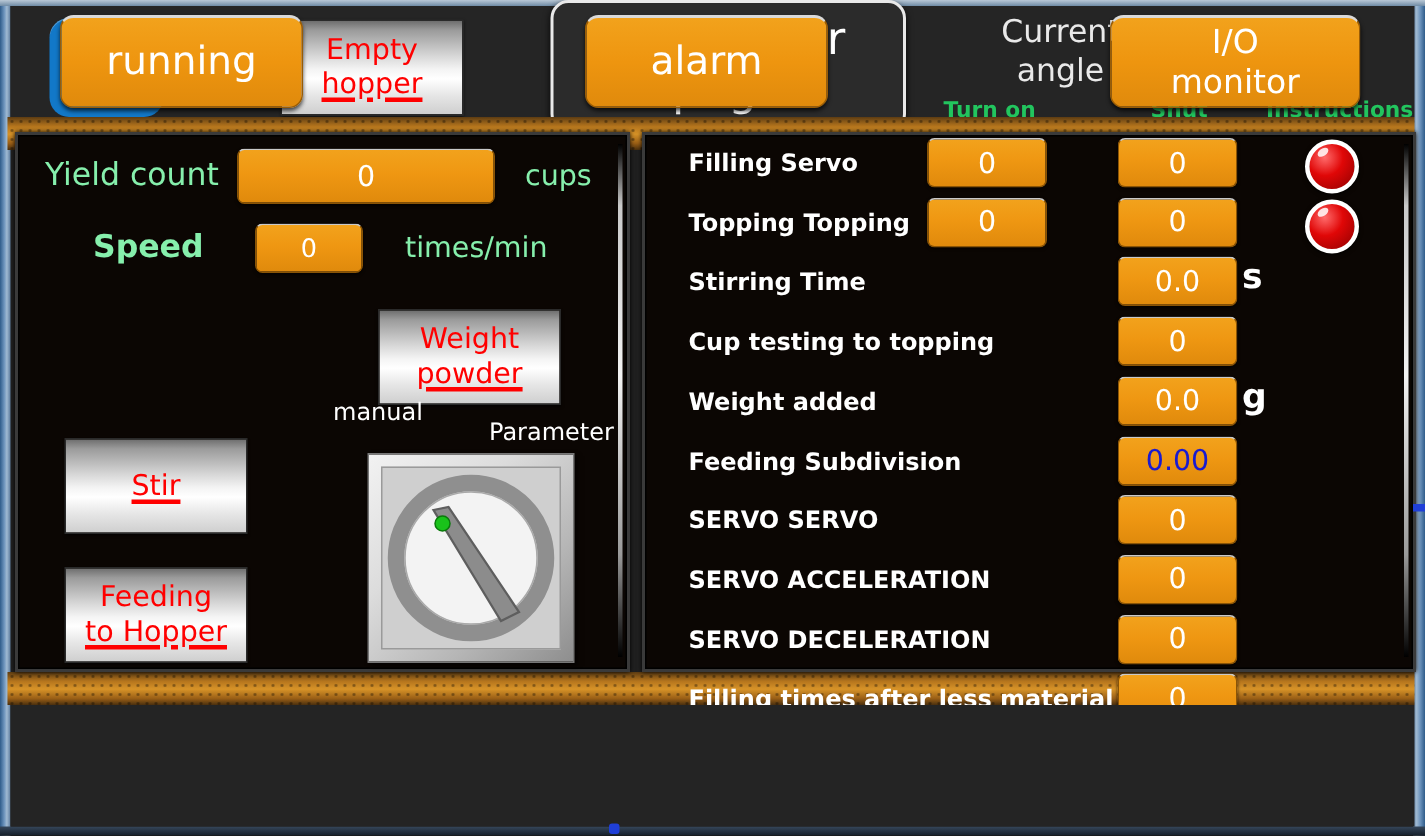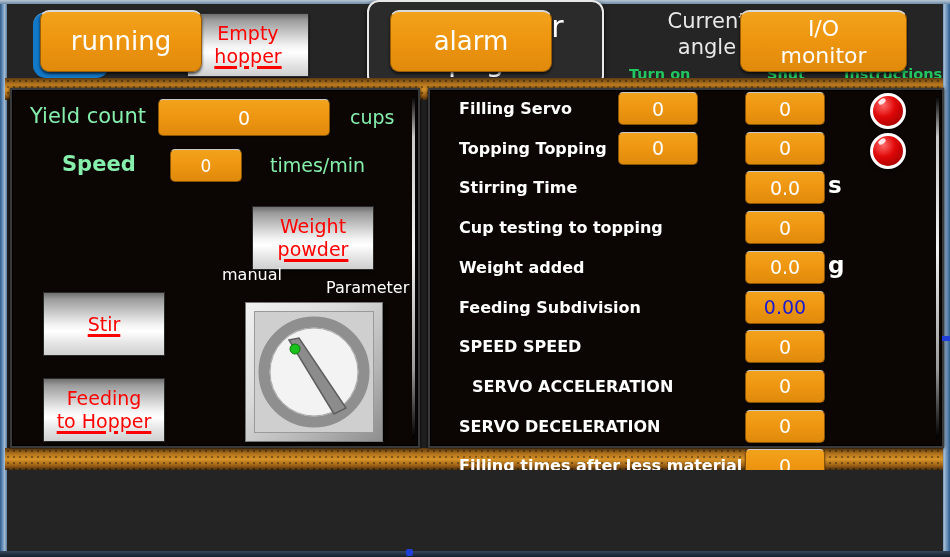--- a/index.html
+++ b/index.html
@@ -302,23 +302,23 @@
       <div class="prow-lbl" style="left: 459px; top: 178.4px;">Stirring Time</div>
       <div class="ofield pfield c2" style="top: 171.4px; color: rgb(255, 255, 255);">0.0</div>
       <div class="unit" style="left: 828px; top: 172.4px;">s</div>
       <div class="prow-lbl" style="left: 459px; top: 218.1px;">Cup testing to topping</div>
       <div class="ofield pfield c2" style="top: 211.1px; color: rgb(255, 255, 255);">0</div>
       <div class="prow-lbl" style="left: 459px; top: 257.8px;">Weight added</div>
       <div class="ofield pfield c2" style="top: 250.8px; color: rgb(255, 255, 255);">0.0</div>
       <div class="unit" style="left: 828px; top: 251.8px;">g</div>
       <div class="prow-lbl" style="left: 459px; top: 297.5px;">Feeding Subdivision</div>
       <div class="ofield pfield c2" style="top: 290.5px; color: rgb(26, 26, 208);">0.00</div>
-      <div class="prow-lbl" style="left: 459px; top: 337.2px;">SPEED SPEED</div>
+      <div class="prow-lbl" style="left: 459px; top: 337.2px;">SERVO SERVO</div>
       <div class="ofield pfield c2" style="top: 330.2px; color: rgb(255, 255, 255);">0</div>
-      <div class="prow-lbl" style="left: 472px; top: 376.9px;">SERVO ACCELERATION</div>
+      <div class="prow-lbl" style="left: 459px; top: 376.9px;">SERVO ACCELERATION</div>
       <div class="ofield pfield c2" style="top: 369.9px; color: rgb(255, 255, 255);">0</div>
       <div class="prow-lbl" style="left: 459px; top: 416.6px;">SERVO DECELERATION</div>
       <div class="ofield pfield c2" style="top: 409.6px; color: rgb(255, 255, 255);">0</div>
       <div class="prow-lbl" style="left: 459px; top: 456.3px;">Filling times after less material</div>
       <div class="ofield pfield c2" style="top: 449.3px; color: rgb(255, 255, 255);">0</div>
     </div>
 
   <div class="footer dots"></div>
   <div class="fbtn fb-running">running</div>
   <div class="fbtn fb-alarm">alarm</div>

